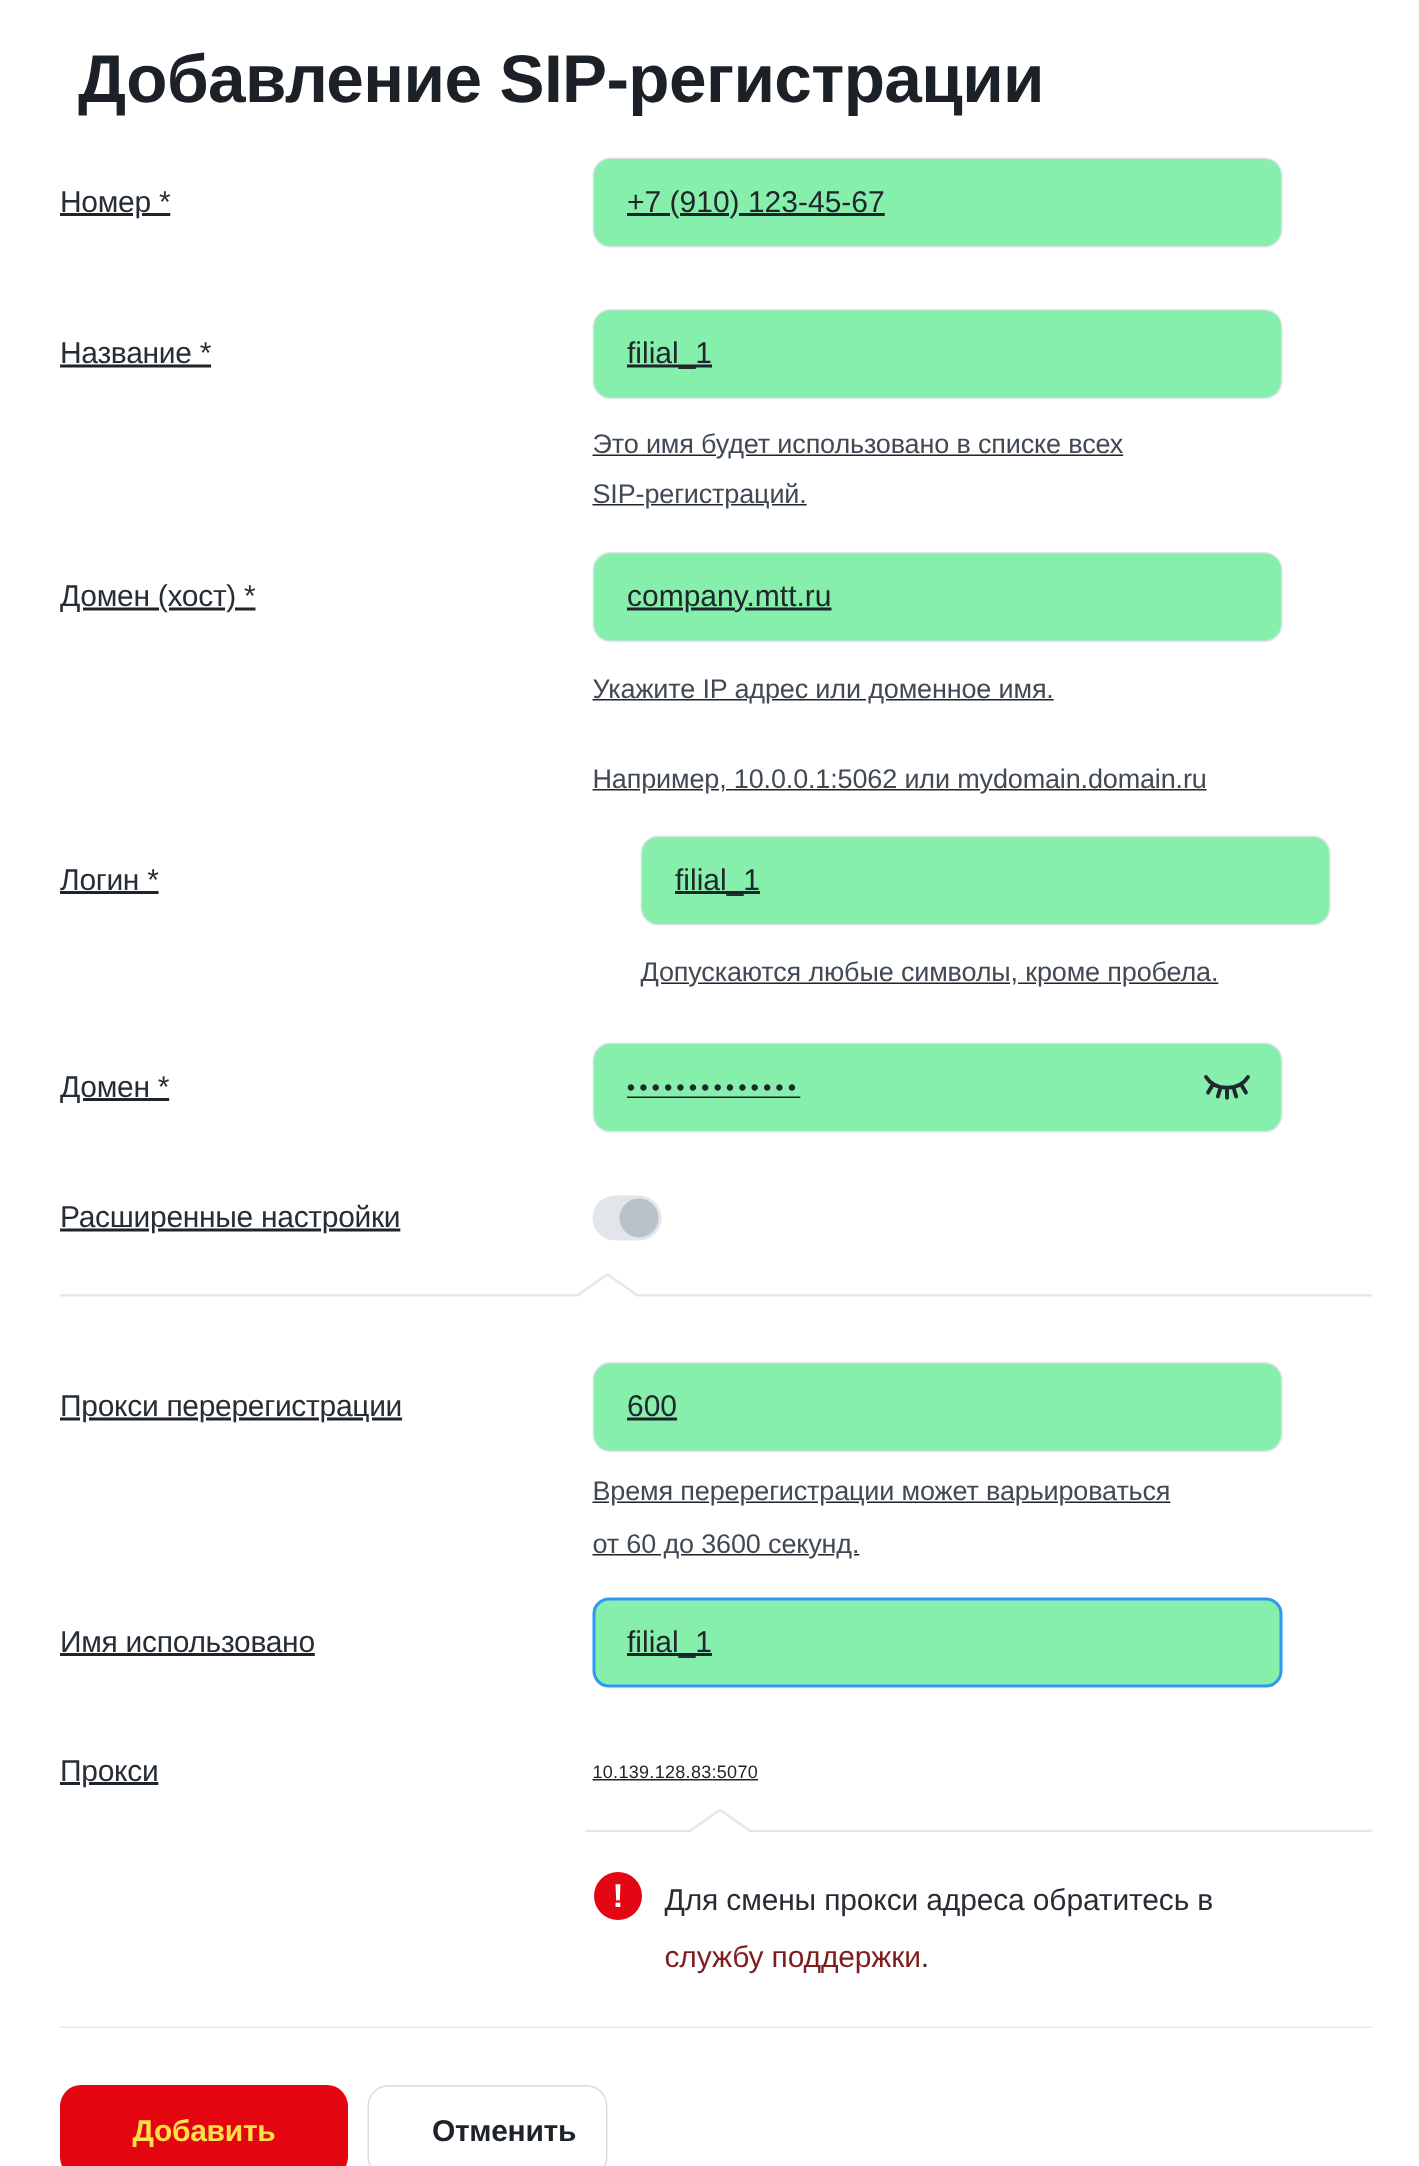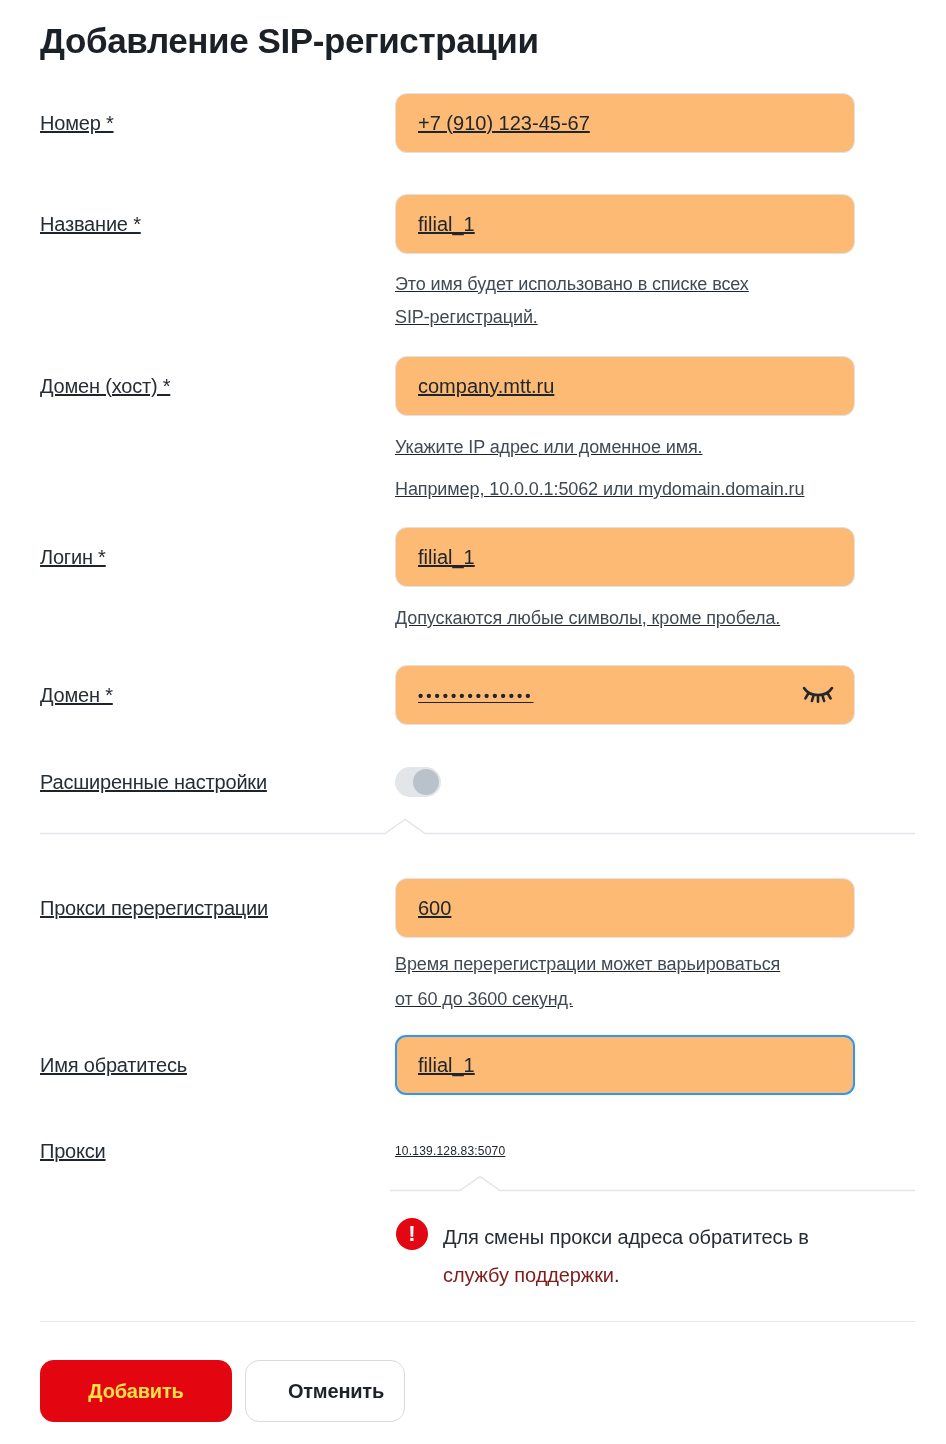--- a/index.html
+++ b/index.html
@@ -7,38 +7,38 @@
   body {
     width: 946px; height: 1444px;
     background: #ffffff;
     font-family: "Liberation Sans", sans-serif;
     color: #1e242b;
     overflow: hidden;
   }
   .container { padding: 18px 31px 0 40px; }
 
   .page-title {
-    font-size: 35px; font-weight: 700; letter-spacing: -0.4px;
-    color: #1b2127; line-height: 46px; margin: 0;
+    font-size: 45px; font-weight: 700; letter-spacing: -0.4px;
+    color: #1b2127; line-height: 46px; margin: 12px;
   }
 
   .row { display: flex; align-items: flex-start; text-decoration: underline; }
   .label-col {
     width: 355px; flex: 0 0 355px;
     font-size: 20px; color: #262d35; line-height: 60px;
     letter-spacing: -0.2px;
   }
   .control-col { flex: 1; }
 
   input.field {
     width: 460px; height: 60px;
     border: 1px solid #dfe3e8; border-radius: 12px;
     padding: 0 22px; font-size: 20px; color: #21262c;
     font-family: "Liberation Sans", sans-serif;
-    background: #fdba74; outline: none; display: block;
+    background: #86efac; outline: none; display: block;
   }
   input.field.focused {
     border: 2px solid #2e97f3; border-radius: 11px; padding: 0 21px;
   }
 
   .hint {
     font-size: 18px; color: #414a54; letter-spacing: -0.1px;
   }
   .hint .hint-line { line-height: 33px; }
   .hint-mt { margin-top: 14px; }
@@ -87,21 +87,21 @@
   .btn-primary {
     width: 192px; background: #e30611; color: #fde047; font-weight: 700; border: none;
   }
   .btn-secondary {
     width: 160px; margin-left: 13px; background: #ffffff; color: #1d2329;
     font-weight: 600; border: 1px solid #d7dbe0; padding-left: 28px;
   }
 
   
   .mt-29 { margin-top: 29px; } .mt-41 { margin-top: 41px; } .mt-22 { margin-top: 22px; }
-  .mt-24 { margin-top: 24px; } .mt-33 { margin-top: 33px; } .mt-42 { margin-top: 42px; }
+  .mt-24 { margin-top: 24px; gap: 32px; } .mt-33 { margin-top: 33px; } .mt-42 { margin-top: 42px; }
   .mt-20 { margin-top: 20px; } .mt-43 { margin-top: 43px; } .mt-18 { margin-top: 18px; }
   .mt-8  { margin-top: 8px; }  .mt-27 { margin-top: 27px; }
   .lh-30 { line-height: 30px; }
   .ml-350 { margin-left: 350px; }
 </style>
 </head>
 <body>
 
 <div class="container">
 
@@ -123,21 +123,21 @@
         <div class="hint-line">SIP-регистраций.</div>
       </div>
     </div>
   </div>
 
   <div class="row mt-22">
     <div class="label-col">Домен (хост) *</div>
     <div class="control-col">
       <input class="field" type="text" value="company.mtt.ru" style="">
       <div class="hint hint-single">Укажите IP адрес или доменное имя.</div>
-      <div class="hint hint-single" style="margin-top:14px">Например, 10.0.0.1:5062 или mydomain.domain.ru</div>
+      <div class="hint hint-single" style="margin-top:32px">Например, 10.0.0.1:5062 или mydomain.domain.ru</div>
     </div>
   </div>
 
   <div class="row mt-24">
     <div class="label-col">Логин *</div>
     <div class="control-col">
       <input class="field" type="text" value="filial_1" style="">
       <div class="hint hint-single">Допускаются любые символы, кроме пробела.</div>
     </div>
   </div>
@@ -179,21 +179,21 @@
     <div class="control-col">
       <input class="field" type="text" value="600" style="">
       <div class="hint" style="margin-top:9px">
         <div style="line-height:35px">Время перерегистрации может варьироваться</div>
         <div style="line-height:35px">от 60 до 3600 секунд.</div>
       </div>
     </div>
   </div>
 
   <div class="row mt-18">
-    <div class="label-col">Имя обратитесь</div>
+    <div class="label-col">Имя использовано</div>
     <div class="control-col">
       <input class="field focused" type="text" value="filial_1" style="">
     </div>
   </div>
 
   <div class="row mt-41">
     <div class="label-col lh-30">Прокси</div>
     <div class="control-col">
       <div class="proxy-value">10.139.128.83:5070</div>
     </div>

